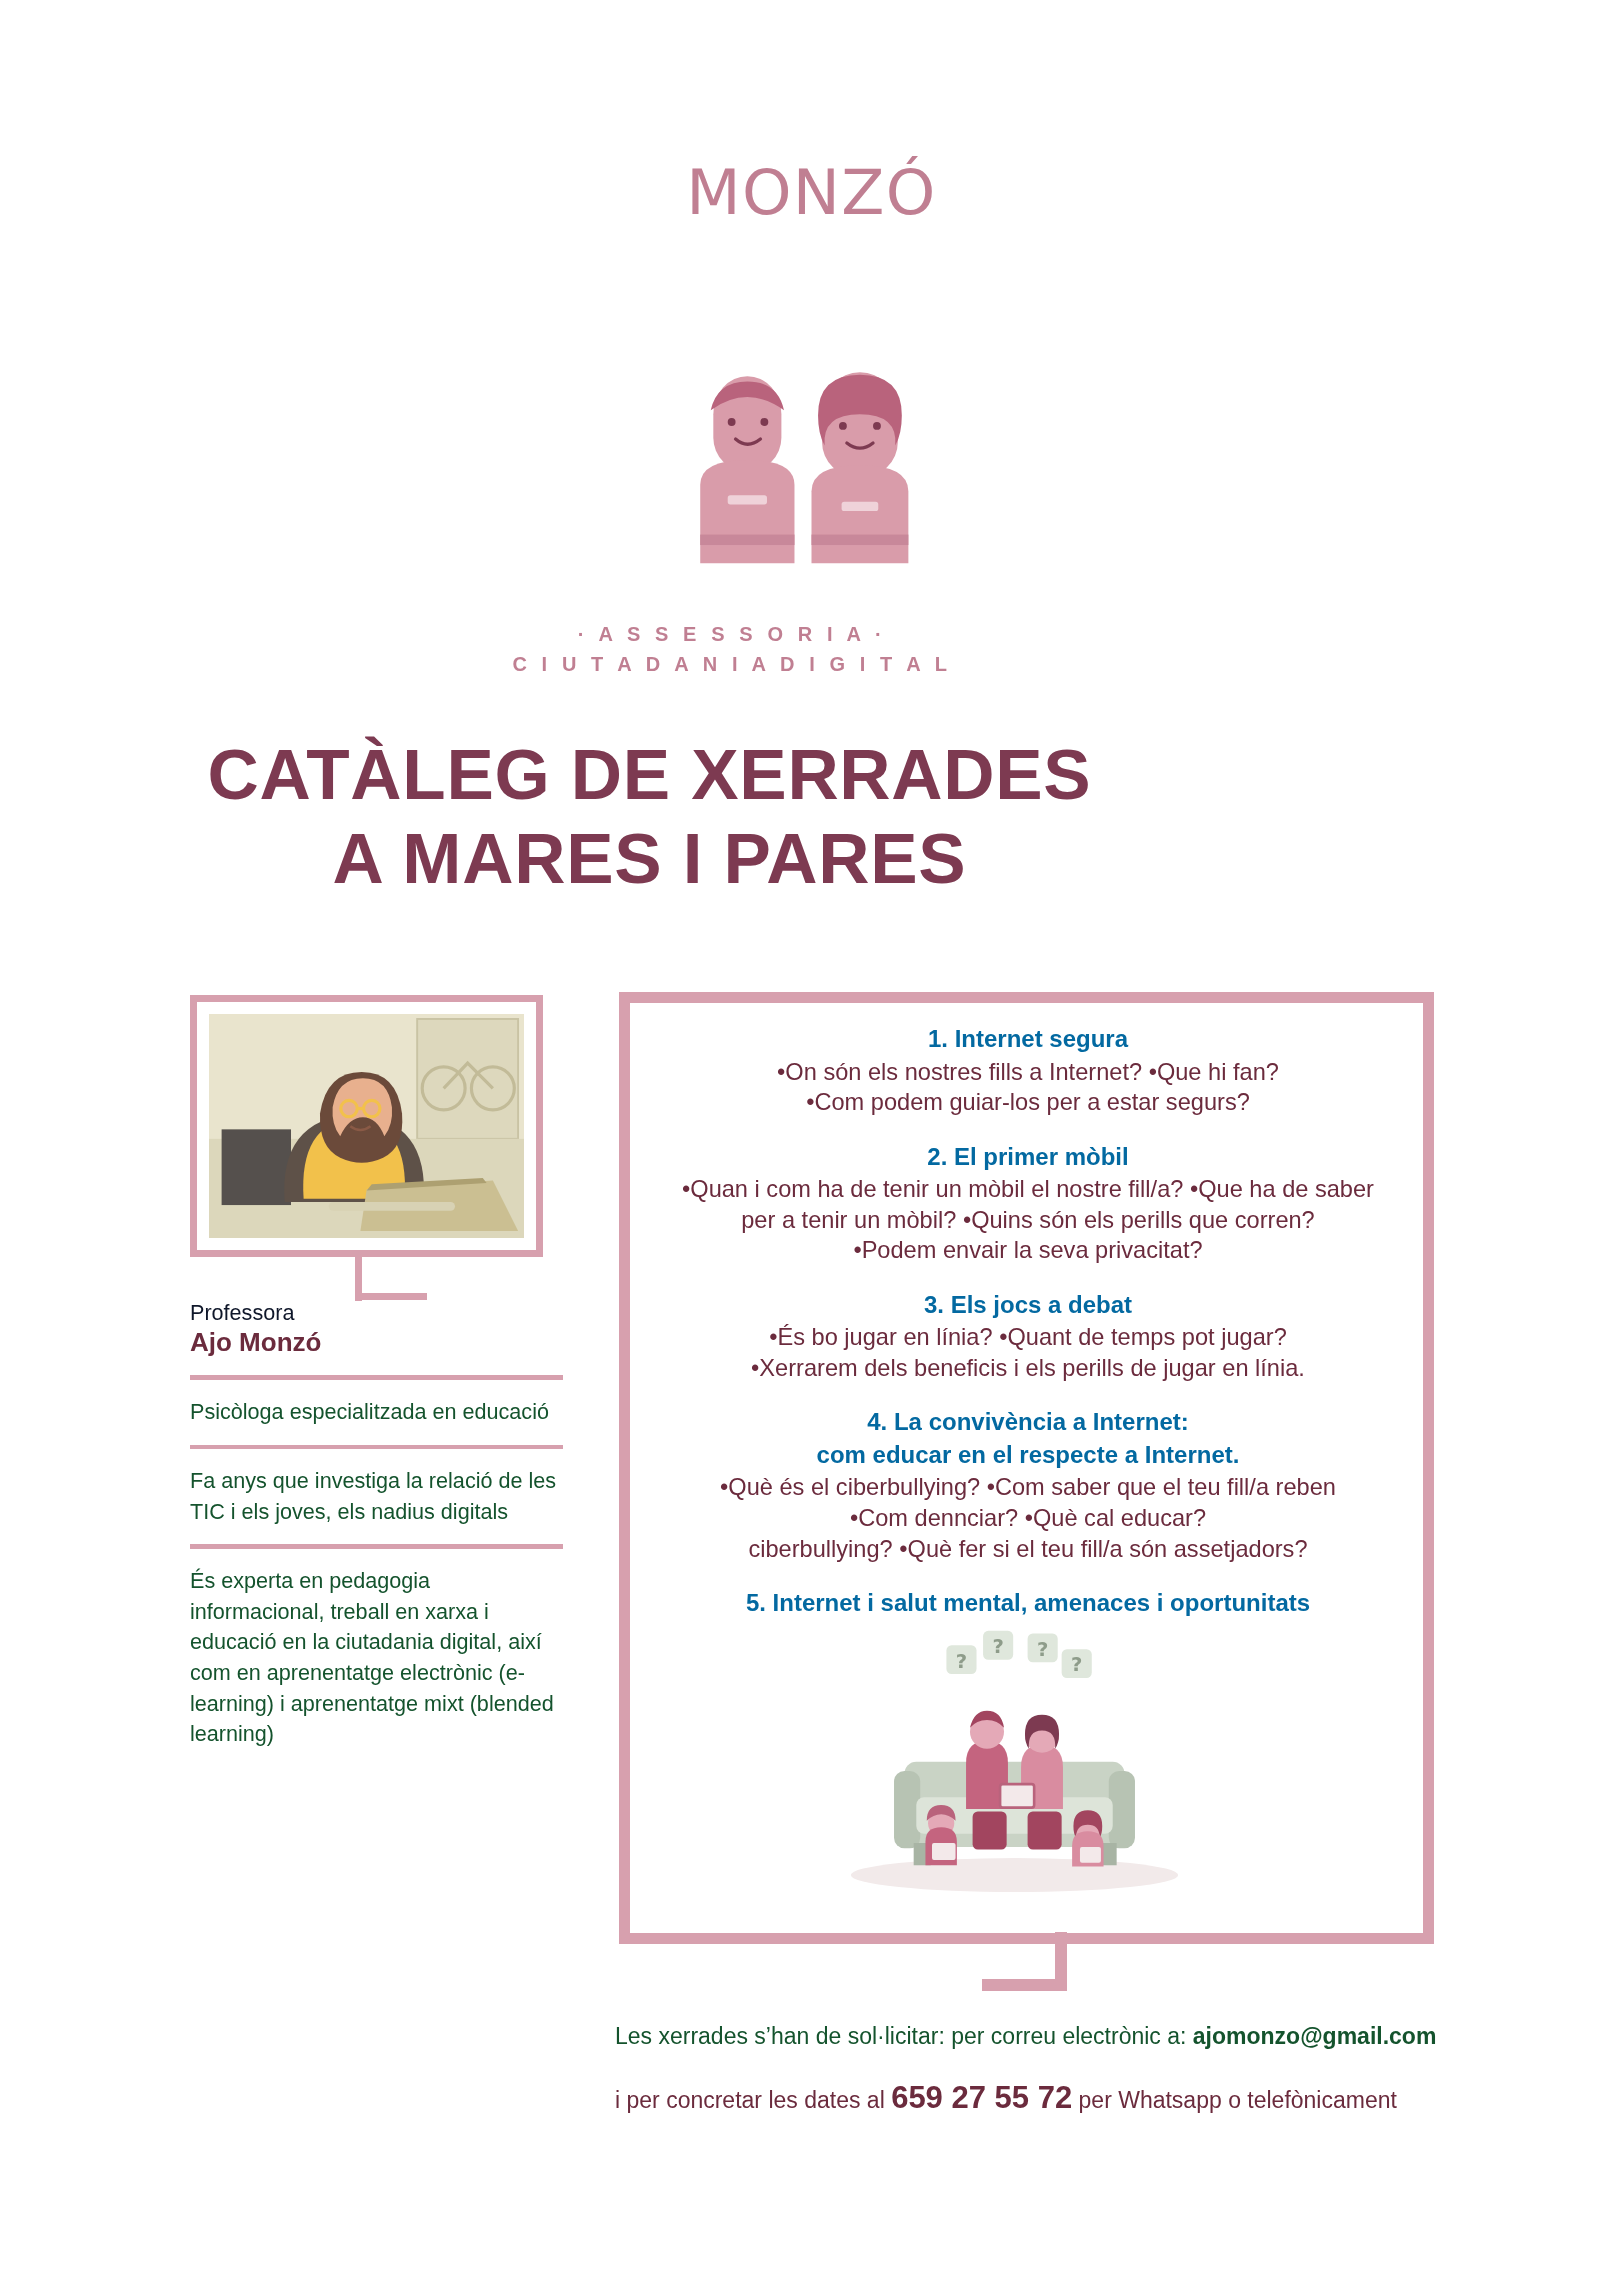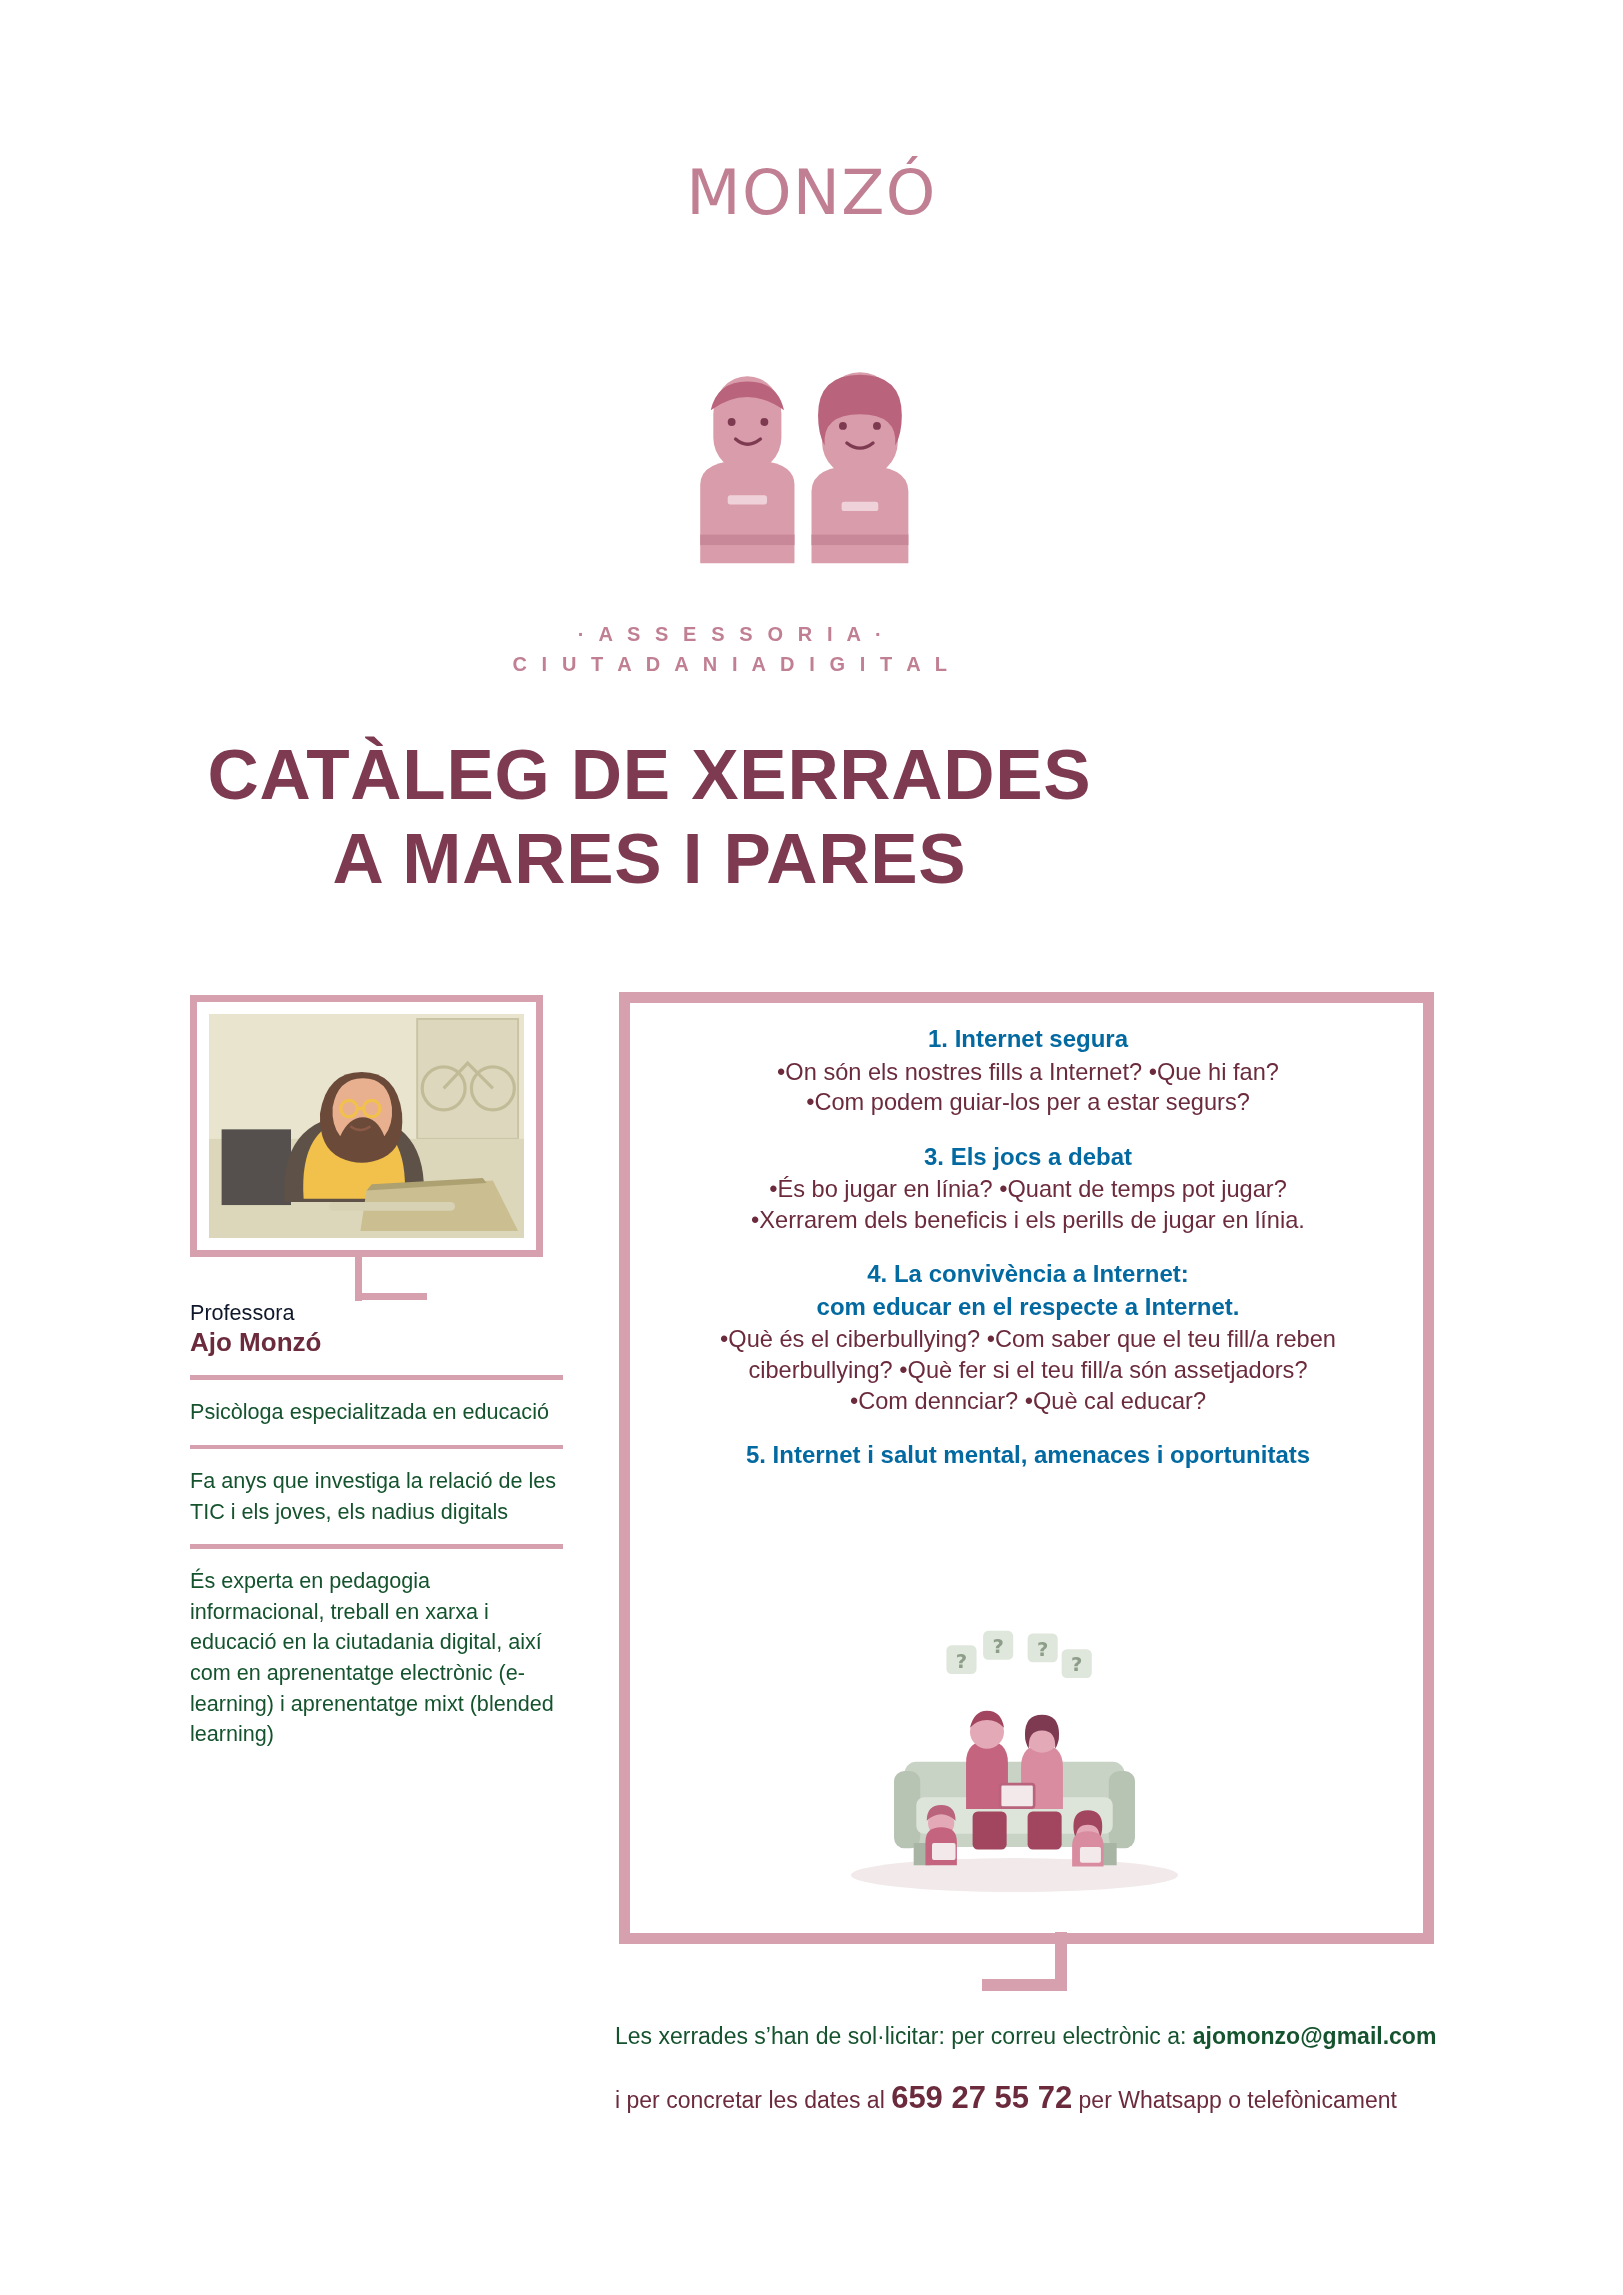--- a/index.html
+++ b/index.html
@@ -324,33 +324,39 @@
 <div id="right-tail"></div>
 
 <div id="topics">
 
   <div class="topic">
     <div class="topic-title">1. Internet segura</div>
     <div class="topic-body">•On són els nostres fills a Internet? •Que hi fan?</div>
     <div class="topic-body">•Com podem guiar-los per a estar segurs?</div>
   </div>
 
+  <div class="topic">
+    <div class="topic-title">2. El primer mòbil</div>
+    <div class="topic-body">•Quan i com ha de tenir un mòbil el nostre fill/a? •Que ha de saber</div>
+    <div class="topic-body">per a tenir un mòbil? •Quins són els perills que corren?</div>
+    <div class="topic-body">•Podem envair la seva privacitat?</div>
+  </div>
 
   <div class="topic">
     <div class="topic-title">3. Els jocs a debat</div>
     <div class="topic-body">•És bo jugar en línia? •Quant de temps pot jugar?</div>
     <div class="topic-body">•Xerrarem dels beneficis i els perills de jugar en línia.</div>
   </div>
 
   <div class="topic">
     <div class="topic-title">4. La convivència a Internet:</div>
     <div class="topic-title">com educar en el respecte a Internet.</div>
     <div class="topic-body">•Què és el ciberbullying? •Com saber que el teu fill/a reben</div>
+    <div class="topic-body">•Com dennciar? •Què cal educar?</div>
     <div class="topic-body">ciberbullying? •Què fer si el teu fill/a són assetjadors?</div>
-    <div class="topic-body">•Com dennciar? •Què cal educar?</div>
   </div>
 
   <div class="topic last">
     <div class="topic-title">5. Internet i salut mental, amenaces i oportunitats</div>
   </div>
 </div>
 
 <svg id="family-illustration" viewBox="0 0 560 420">
   <ellipse cx="280" cy="385" rx="250" ry="26" fill="#f2eaea"></ellipse>
 

